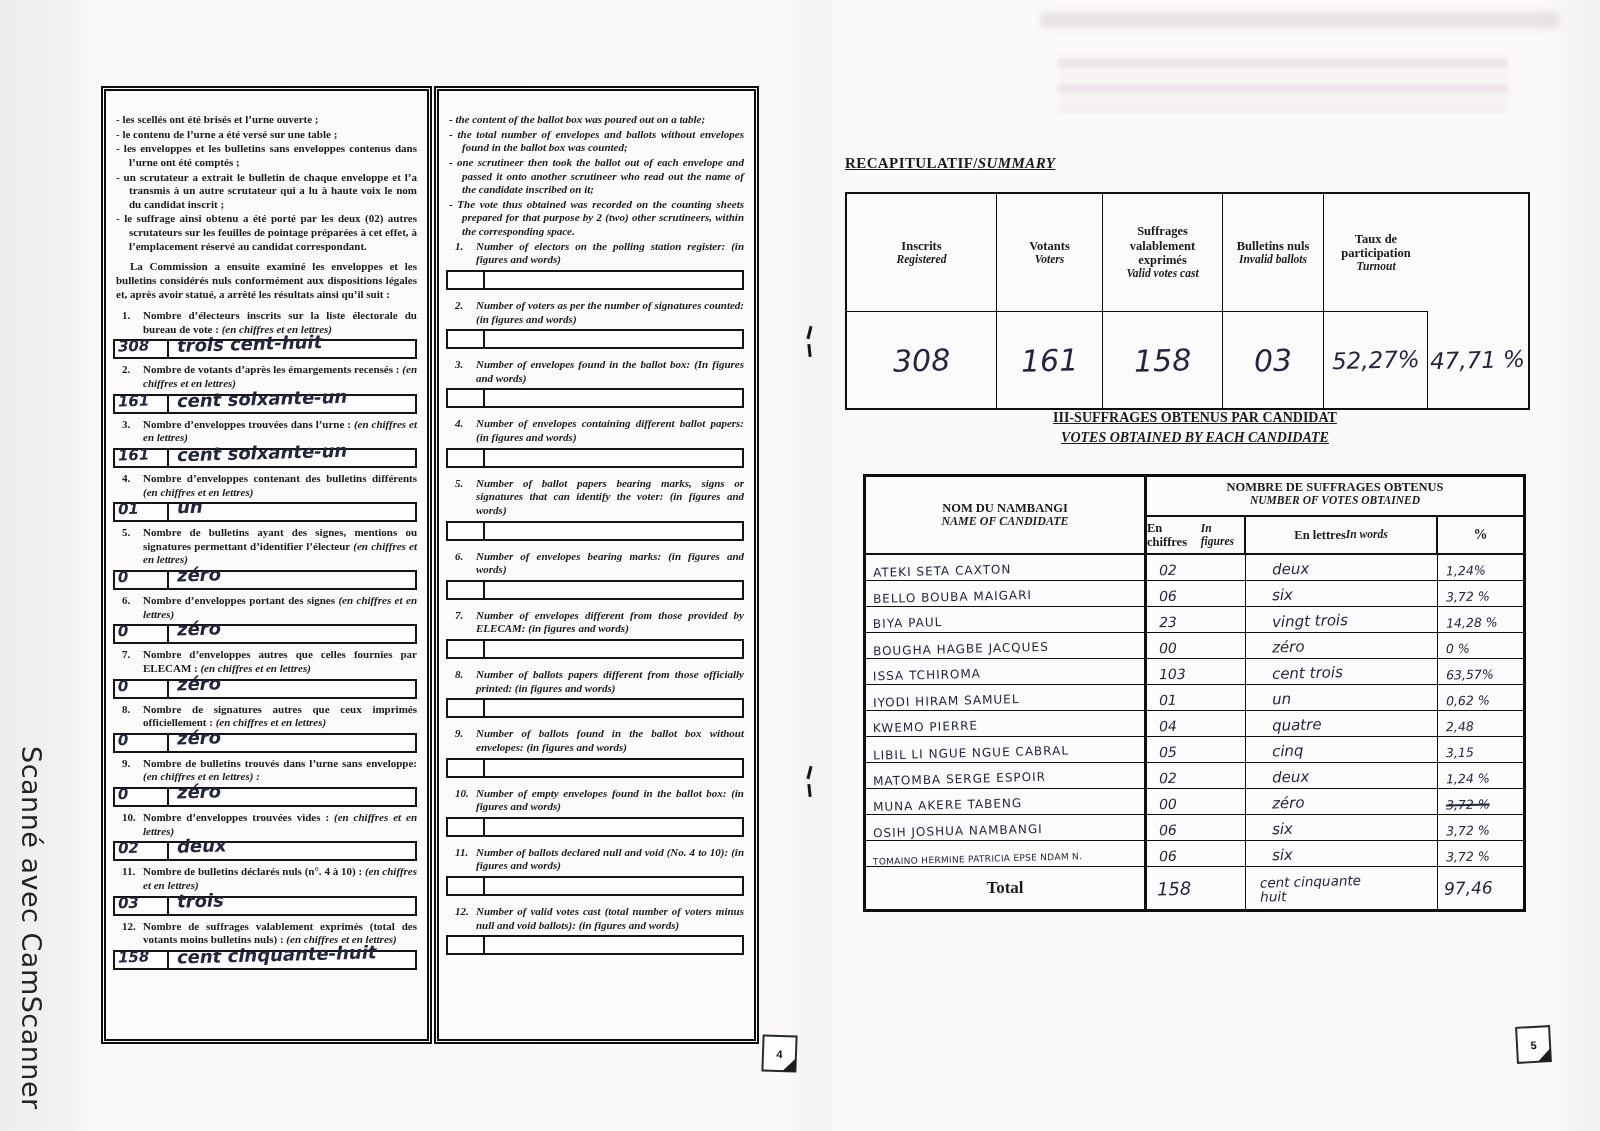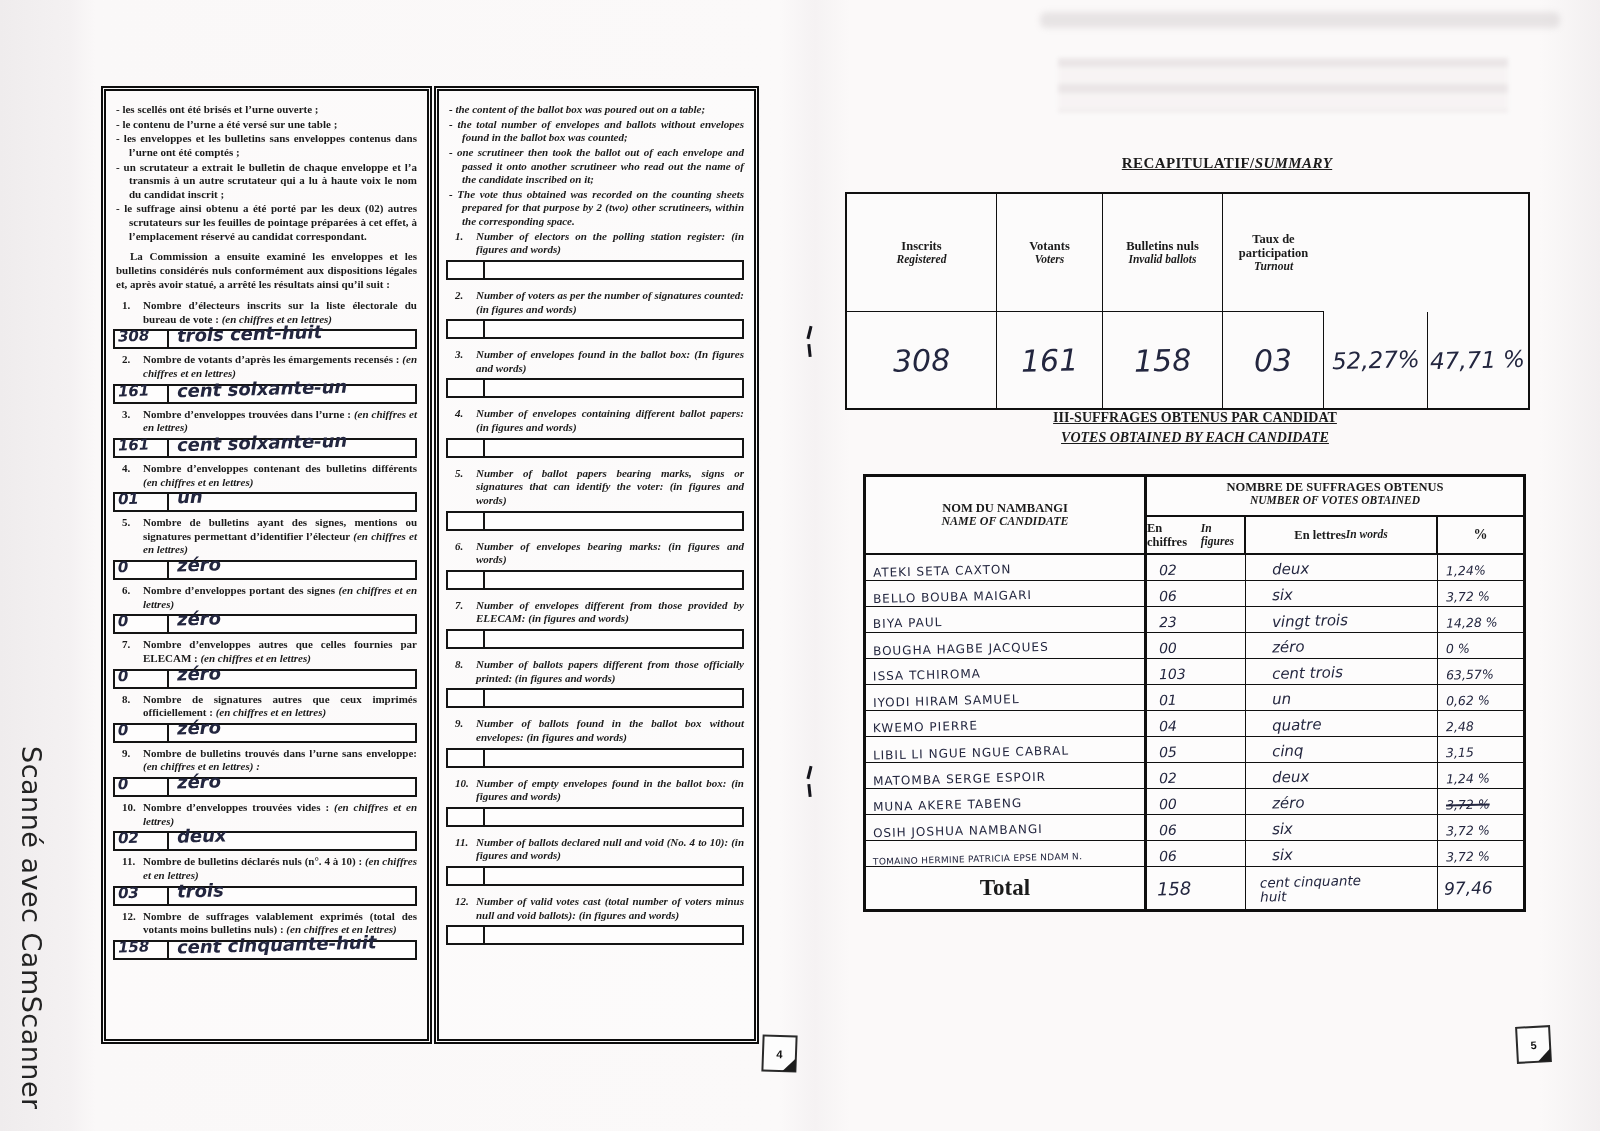--- a/index.html
+++ b/index.html
@@ -26,21 +26,21 @@
 
   
   .staple{position:absolute; left:804px; width:14px; height:34px;}
   .staple i{position:absolute; left:4px; width:3px; height:13px; background:#15151c; display:block; transform:rotate(14deg);}
   .staple i:last-child{top:18px; transform:rotate(-6deg);}
 
   
   .page-box{
     position:absolute; top:86px; height:958px;
     border:5px double #0d0d0d; background:rgba(255,255,255,.35);
-    padding:12px 10px 6px 10px; font-size:11px; line-height:1.24;
+    padding:22px 10px 6px 10px; font-size:11px; line-height:1.24;
   }
   .french-box{ left:101px; width:331px; font-weight:700;}
   .english-box{ left:434px; width:325px; font-weight:700; font-style:italic;}
 
   ul.bullets{ list-style:none; }
   ul.bullets li{ padding-left:13px; text-indent:-13px; text-align:justify; margin-bottom:1px;}
   ul.bullets li::before{ content:"- "; }
   .para{ margin-top:7px; margin-bottom:8px; text-indent:14px; text-align:justify;}
 
   .fitem, .eitem{ margin-bottom:4px; }
@@ -59,21 +59,21 @@
 
   
   .hw{
     font-family:"DejaVu Sans", sans-serif; color:#23263f;
     display:inline-block; transform:rotate(-1.5deg);
   }
   .figval{ position:absolute; left:3px; top:-4px; font-size:15px; font-style:italic;}
   .wordval{ position:absolute; left:62px; top:-8px; font-size:18px; font-style:italic; white-space:nowrap;}
 
   
-  .sum-title{ position:absolute; left:887px; top:155px; width:680px; text-align:center;
+  .sum-title{ position:absolute; left:845px; top:155px; width:680px; 
     font-size:15px; font-weight:700; letter-spacing:.4px;}
   .sum-title .u{ text-decoration:underline; }
   .sum-title .en{ font-style:italic; }
 
   .sum-table{ position:absolute; left:845px; top:192px; width:685px; border:2.5px solid #101010; background:rgba(255,255,255,.4);}
   .sum-head, .sum-vals{ display:grid; grid-template-columns:150px 106px 120px 101px 104px 99px; }
   .sum-hcell{ border-right:1.5px solid #101010; border-bottom:1.5px solid #101010;
     min-height:118px; display:flex; flex-direction:column; justify-content:center; align-items:center;
     padding:4px 5px; text-align:center;}
   .sum-hcell:last-child{ border-right:none; }
@@ -109,21 +109,21 @@
   .cpct{ height:100%; display:flex; align-items:flex-end; padding:0 2px 2px 8px;}
   .cnhw{ font-size:12px; letter-spacing:1px; white-space:nowrap;}
   .cbody .crow:nth-of-type(12) .cnhw{ font-size:9px; letter-spacing:.3px;}
   .cfhw{ font-size:14px; font-style:italic;}
   .cwhw{ font-size:15px; font-style:italic; white-space:nowrap;}
   .cphw{ font-size:12.5px; font-style:italic; white-space:nowrap;}
   .cbody .crow:nth-of-type(10) .cphw{ text-decoration:line-through; text-decoration-thickness:2px;}
 
   .trow{ display:grid; grid-template-columns:281px 99px 192px 85px; height:42px;}
   .t-name{ border-right:3px solid #101010; display:flex; align-items:center; justify-content:center;
-    font-weight:700; font-size:23px; font-style:normal;}
+    font-weight:700; font-size:17px; font-style:normal;}
   .t-fig{ border-right:1.5px solid #101010; display:flex; align-items:center; padding-left:10px;}
   .t-word{ border-right:1.5px solid #101010; display:flex; align-items:center; padding-left:14px;}
   .t-pct{ display:flex; align-items:center; padding-left:6px;}
   .tfhw{ font-size:18px; font-style:italic;}
   .twhw{ font-size:13.5px; font-style:italic; width:130px; line-height:1.0;}
   .tphw{ font-size:17px; font-style:italic;}
 
   
   .page-icon{ position:absolute; width:35px; height:37px; border:2px solid #2a2a2a; background:#fdfdfd;
     display:flex; align-items:center; justify-content:center;
@@ -416,20 +416,24 @@
         <div class="sum-hcell">
           <div class="hfr">Inscrits</div>
           <div class="hen">Registered</div>
         </div>
 
         <div class="sum-hcell">
           <div class="hfr">Votants</div>
           <div class="hen">Voters</div>
         </div>
 
+        <div class="sum-hcell">
+          <div class="hfr">Suffrages valablement exprimés</div>
+          <div class="hen">Valid votes cast</div>
+        </div>
 
         <div class="sum-hcell">
           <div class="hfr">Bulletins nuls</div>
           <div class="hen">Invalid ballots</div>
         </div>
 
         <div class="sum-hcell">
           <div class="hfr">Taux de participation</div>
           <div class="hen">Turnout</div>
         </div>

